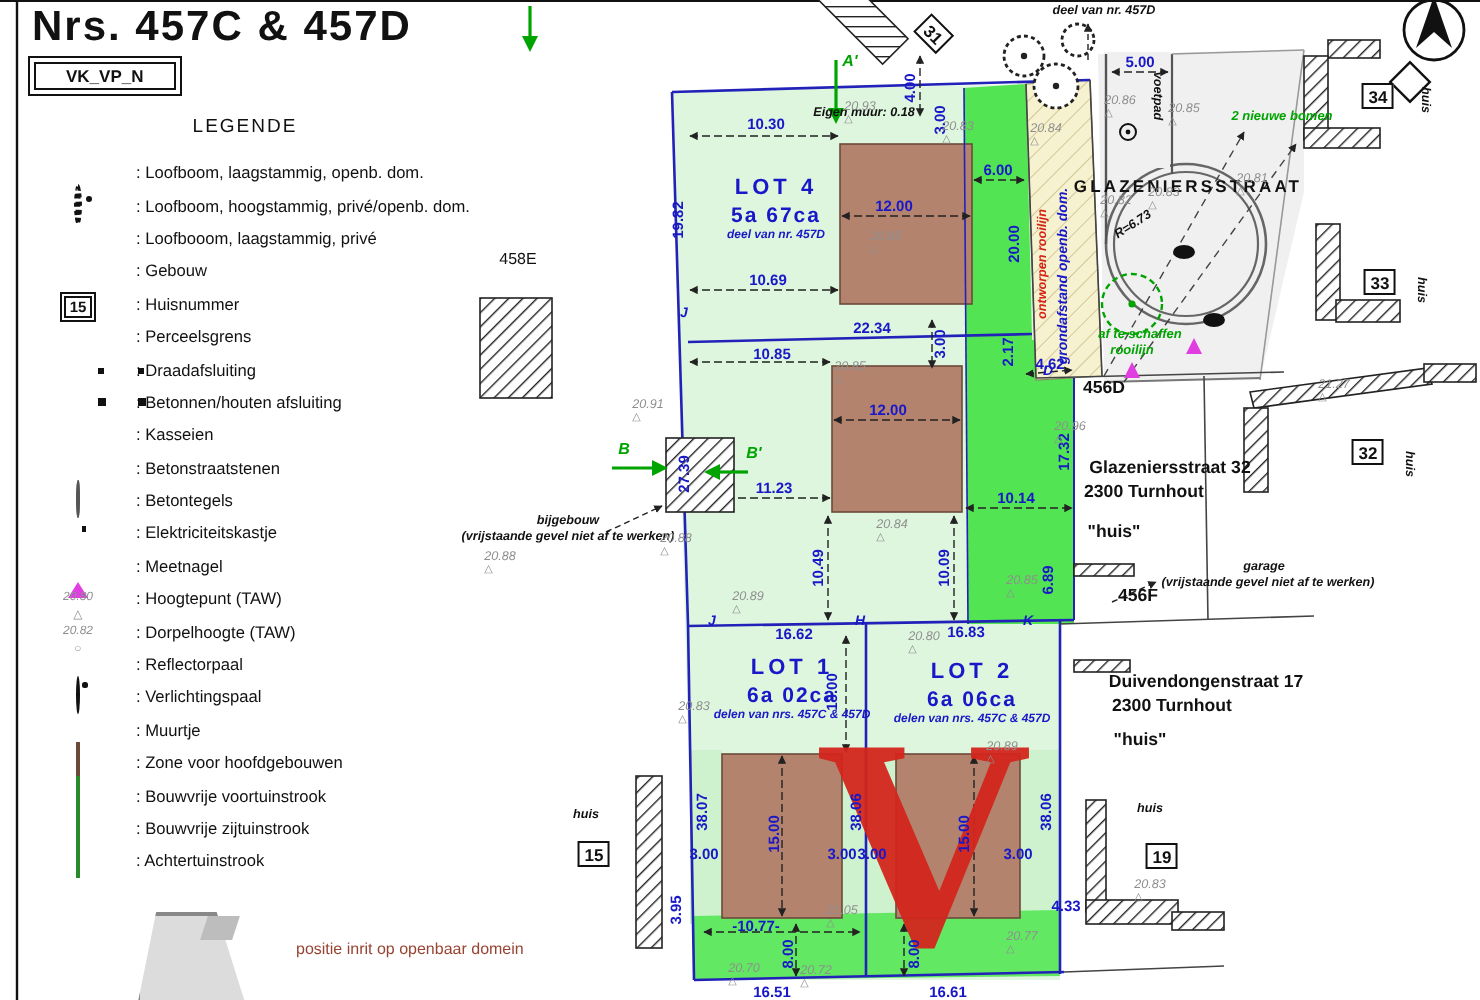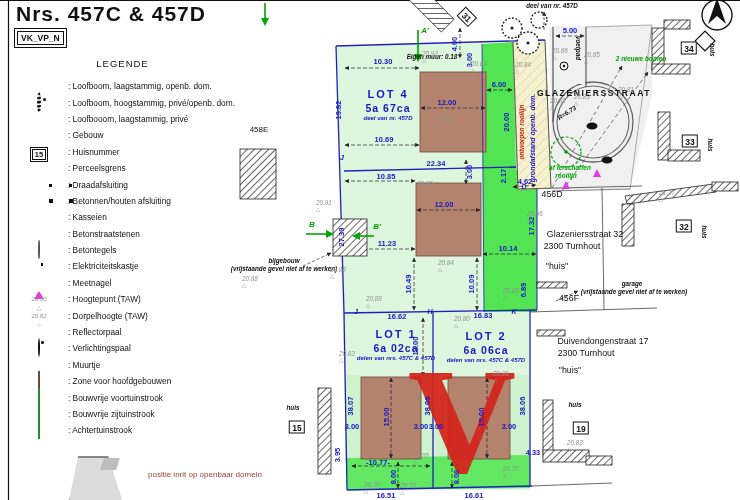--- a/index.html
+++ b/index.html
@@ -2,42 +2,42 @@
 <html><head>
 <meta charset="utf-8">
 <style>
   html,body{margin:0;padding:0;background:#fff;}
   #sheet{position:relative;width:740px;height:500px;background:#fff;overflow:hidden;
          font-family:"Liberation Sans",sans-serif;color:#111;}
   
   #left-panel{position:absolute;left:10px;top:0;width:225px;height:500px;z-index:5;}
   #title{position:absolute;left:6px;top:2px;font-size:21px;font-weight:600;letter-spacing:1px;white-space:nowrap;}
   #refbox{position:absolute;left:7px;top:31px;border:1px solid #111;outline:1px solid #111;outline-offset:2px;
-          font-size:8.5px;font-weight:700;padding:1px 3px;background:#fff;}
+          font-size:8.5px;font-weight:700;padding:1px 15px;background:#fff;}
   #legend-head{position:absolute;left:0;top:58px;width:225px;text-align:center;font-size:9.5px;letter-spacing:1px;}
   #legend-list{position:absolute;left:0;top:78px;width:225px;}
   .lg-row{display:flex;align-items:center;height:16.4px;}
   .lg-ic{width:58px;display:flex;justify-content:center;align-items:center;flex:none;}
   .lg-tx{font-size:8.3px;white-space:nowrap;}
   #legend-foot{position:absolute;left:0;top:448px;width:260px;height:52px;}
   .inrit-shape{position:absolute;left:58px;top:8px;width:56px;height:50px;background:#dcdcdc;
                clip-path:polygon(18% 0,72% 0,100% 100%,0 100%);box-shadow:inset 0 0 0 2px #888;}
   .inrit-fold{position:absolute;left:92px;top:10px;width:16px;height:12px;background:#bdbdbd;transform:skewX(-18deg);}
   #legend-foot-text{position:absolute;left:138px;top:22px;font-size:8px;color:#994433;white-space:nowrap;}
   
   #plan-layer{position:absolute;left:0;top:0;width:740px;height:500px;z-index:3;}
   .t{position:absolute;transform:translate(-50%,-50%);white-space:nowrap;line-height:1;}
   .m{color:#1818c8;font-size:7.5px;font-weight:600;}
   .mi{color:#1818c8;font-size:7px;font-style:italic;font-weight:600;}
   .g{color:#8f8f8f;font-size:6.3px;font-style:italic;text-align:left;}
   .g .sym{display:block;font-size:5.5px;font-style:normal;margin-top:0.5px;}
   .k{font-size:8px;color:#111;}
   .kb{font-size:8.5px;color:#111;letter-spacing:1.6px;font-weight:600;}
   .ki{font-size:6.3px;color:#111;font-style:italic;font-weight:600;}
-  .adr{font-size:8.8px;color:#111;font-weight:400;}
+  .adr{font-size:8.8px;color:#111;font-weight:700;}
   .gn{font-size:6.5px;color:#00a400;font-style:italic;font-weight:600;}
   .gl{font-size:8px;color:#00a400;font-weight:700;font-style:italic;}
   .rd{font-size:6.3px;color:#d42314;font-style:italic;font-weight:600;}
   .lot{position:absolute;transform:translate(-50%,-50%);text-align:center;color:#1818c8;z-index:4;}
   .lot .l1{font-size:11px;font-weight:700;letter-spacing:2px;line-height:1.25;}
   .lot .l2{font-size:10.5px;font-weight:700;letter-spacing:1px;line-height:1.25;}
   .lot .l3{font-size:6px;font-style:italic;font-weight:600;line-height:1.2;}
   .hbox{position:absolute;transform:translate(-50%,-50%);border:1.3px solid #111;background:#fff;
         font-size:8.5px;font-weight:600;line-height:10px;padding:0.5px 2.5px;z-index:4;}
   

